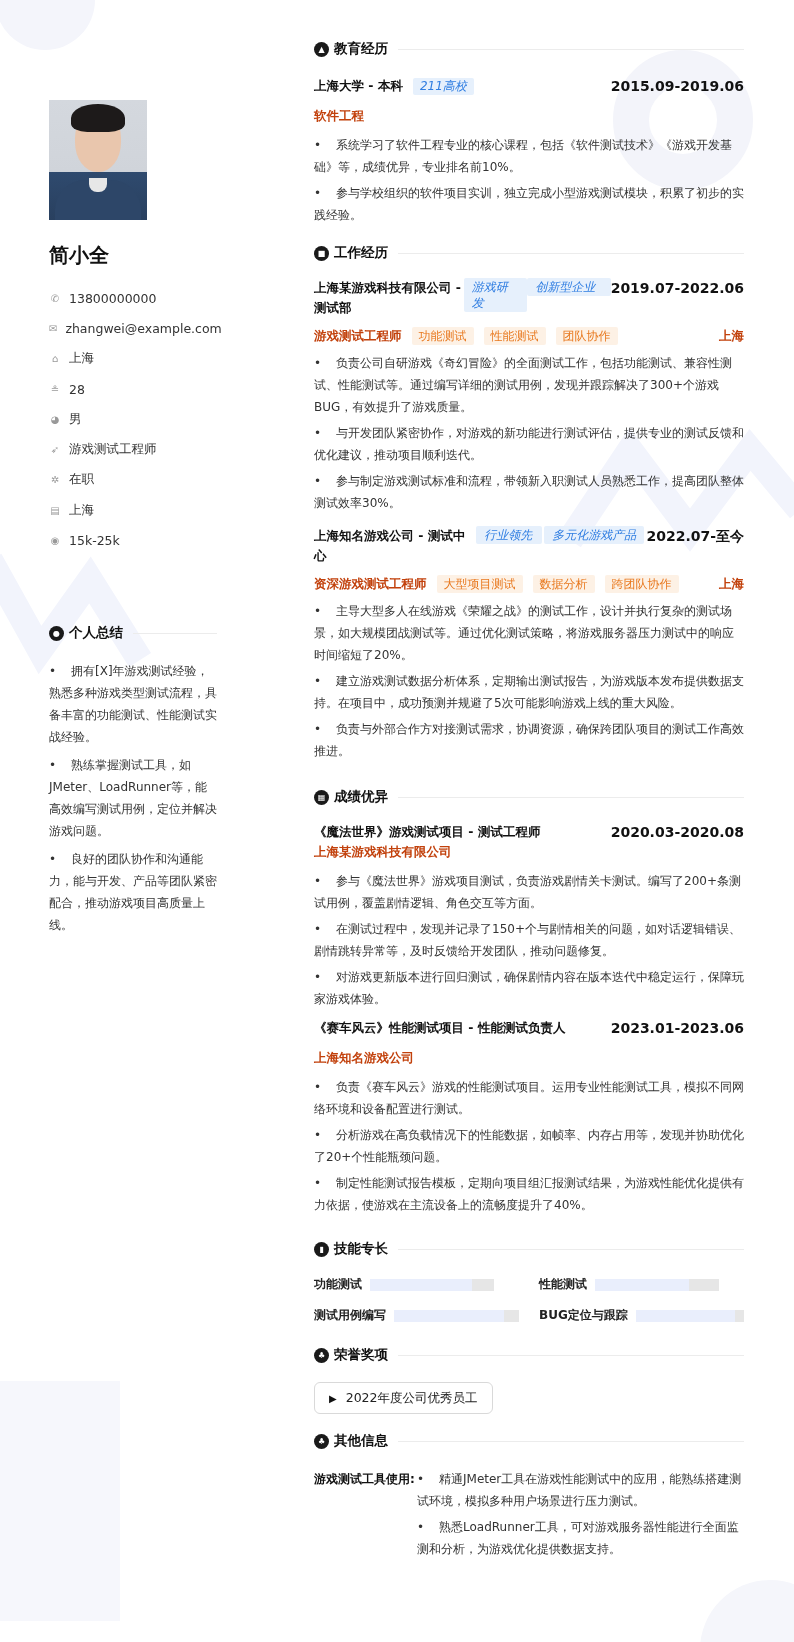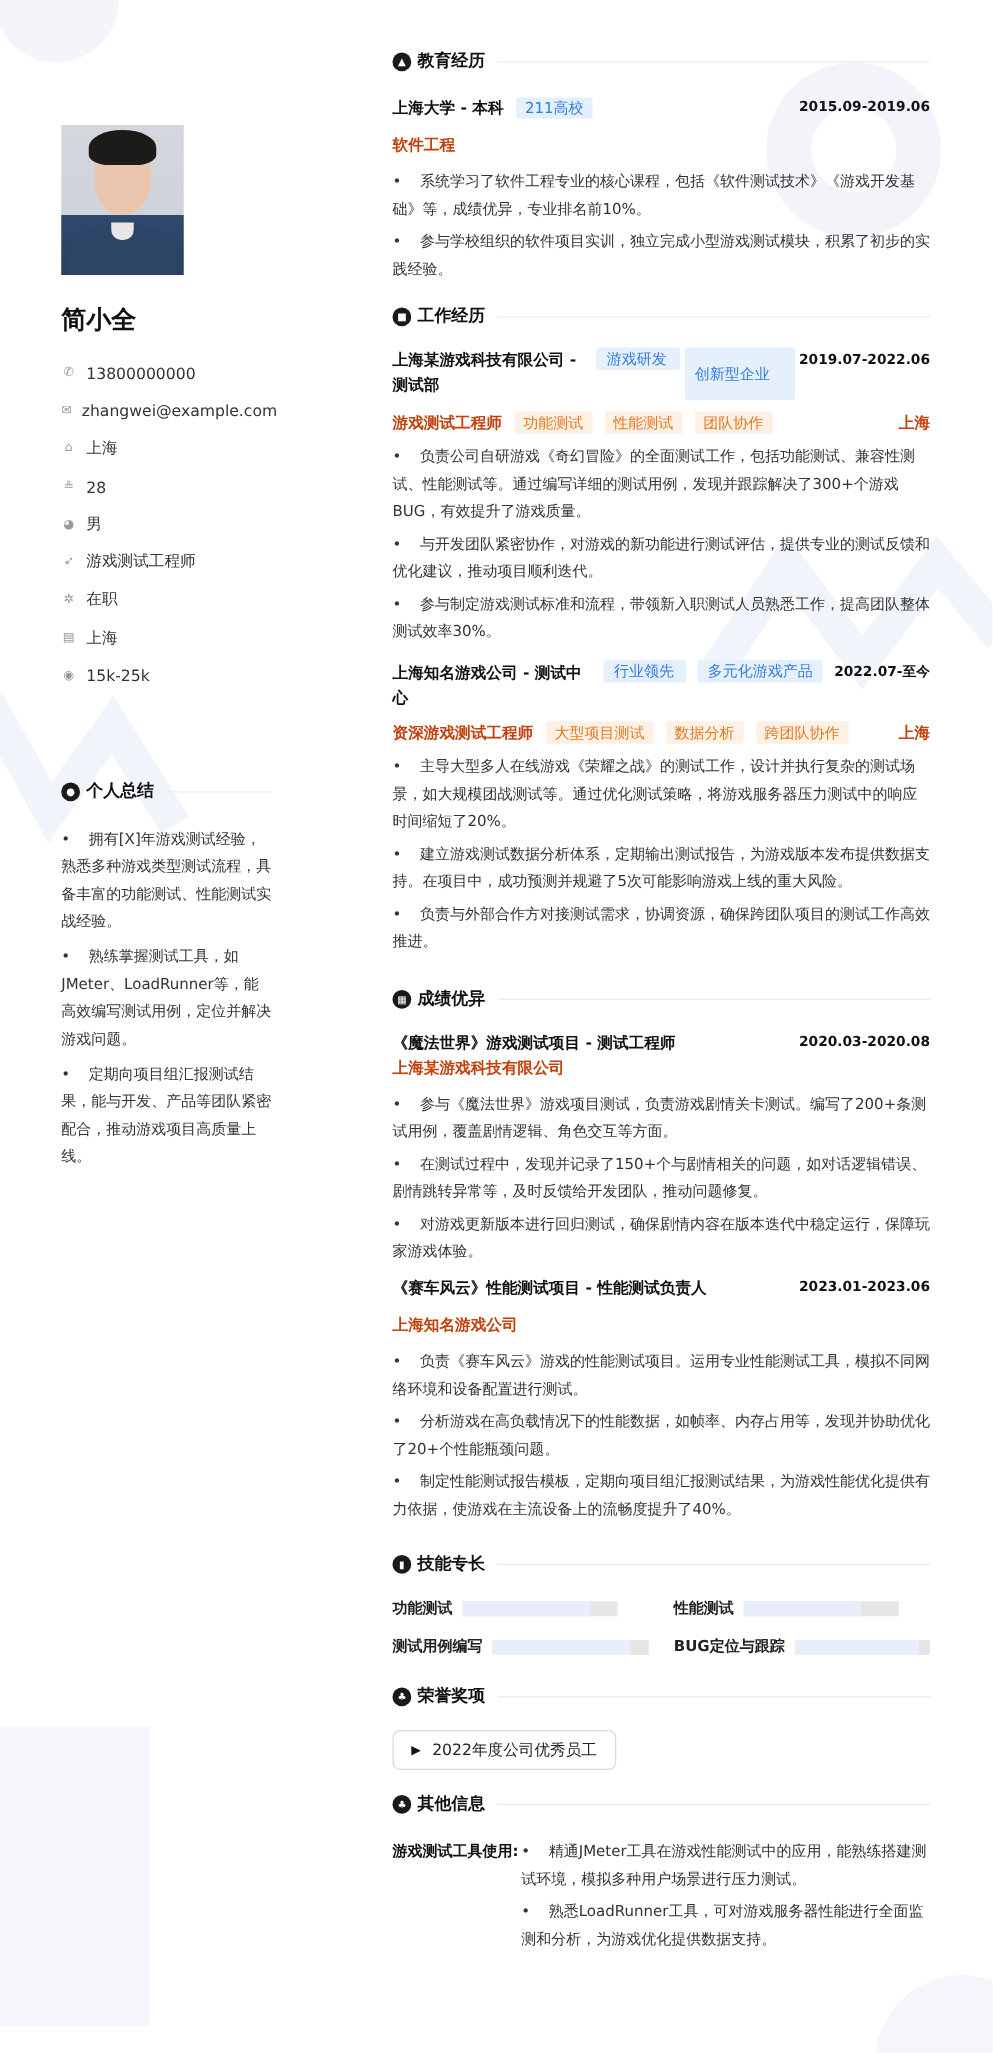--- a/index.html
+++ b/index.html
@@ -31,22 +31,22 @@
   .bul { list-style: none; }
   .bul li { position: relative; font-size: 12px; line-height: 22px; color: #333; padding-left: 0; margin-bottom: 6px; text-indent: 0; }
   .bul li .dot { display: inline-block; width: 22px; }
   .left-summary .bul { margin-top: 18px; }
 
   
   .right { position: absolute; left: 314px; top: 40px; width: 430px; }
   .section { margin-bottom: 0; }
   .row-between { display: flex; justify-content: space-between; align-items: flex-start; }
   .title-strong { font-size: 12.5px; font-weight: bold; color: #111; line-height: 20px; }
-  .date { font-size: 11px; font-weight: bold; color: #111; line-height: 20px; white-space: nowrap; }
-  .tag-blue { display: inline-block; background: #e6f0fc; color: #2f7de1; font-size: 12px; padding: 0 7px; line-height: 17px; border-radius: 2px; }
+  .date { font-size: 14px; font-weight: bold; color: #111; line-height: 20px; white-space: nowrap; }
+  .tag-blue { display: inline-block; background: #e6f0fc; color: #2f7de1; font-size: 12px; padding: 0 7px; line-height: 17px; border-radius: 2px; font-style: italic; }
   .tag-orange { display: inline-block; background: #fdf1e5; color: #e8781e; font-size: 12px; padding: 0 7px; line-height: 18px; border-radius: 2px; margin-left: 10px; }
   .sub { font-size: 12.5px; font-weight: bold; color: #c2410c; line-height: 20px; }
   .right .bul li { font-size: 12px; line-height: 22px; margin-bottom: 4px; }
 
   .skills-grid { display: grid; grid-template-columns: 1fr 1fr; column-gap: 20px; row-gap: 14px; margin-top: 18px; }
   .skill { display: flex; align-items: center; font-size: 12px; font-weight: bold; color: #222; }
   .skill .bar { flex: 1; height: 12px; background: #e6e6e6; margin-left: 8px; position: relative; }
   .skill .bar .fill { position: absolute; left: 0; top: 0; bottom: 0; background: #e9eefc; }
   .award-box { display: inline-flex; align-items: center; border: 1px solid #d9d9d9; border-radius: 6px; padding: 0 14px; height: 32px; font-size: 12.5px; color: #222; margin-top: 18px; }
   .award-box .tri { font-size: 10px; margin-right: 9px; color: #111; }
@@ -117,21 +117,21 @@
 
 <div class="left-summary">
   <div class="sec-head">
     <span class="sec-icon">●</span>
     <span>个人总结</span>
     <span class="sec-line"></span>
   </div>
   <ul class="bul">
     <li><span class="dot">•</span><span>拥有[X]年游戏测试经验，熟悉多种游戏类型测试流程，具备丰富的功能测试、性能测试实战经验。</span></li>
     <li><span class="dot">•</span><span>熟练掌握测试工具，如JMeter、LoadRunner等，能高效编写测试用例，定位并解决游戏问题。</span></li>
-    <li><span class="dot">•</span><span>定期向项目组汇报测试结果，能与开发、产品等团队紧密配合，推动游戏项目高质量上线。</span></li>
+    <li><span class="dot">•</span><span>良好的团队协作和沟通能力，能与开发、产品等团队紧密配合，推动游戏项目高质量上线。</span></li>
   </ul>
 </div>
 
 <div class="right">
 
   <div class="section">
     <div class="sec-head">
       <span class="sec-icon">▲</span>
       <span>教育经历</span>
       <span class="sec-line"></span>
@@ -154,21 +154,21 @@
     <div class="sec-head">
       <span class="sec-icon">■</span>
       <span>工作经历</span>
       <span class="sec-line"></span>
     </div>
 
     <div style="margin-top:16px">
       <div class="row-between">
         <span class="title-strong" style="width:160px">上海某游戏科技有限公司 - 测试部</span>
         <span class="tag-blue" style="width:67px;line-height:16px;padding:1px 8px">游戏研发</span>
-        <span class="tag-blue" style="width:88px;line-height:16px;padding:13px 8px">创新型企业</span>
+        <span class="tag-blue" style="width:88px;line-height:16px;padding:1px 8px">创新型企业</span>
         <span class="date">2019.07-2022.06</span>
       </div>
       <div class="row-between" style="margin-top:8px;align-items:center">
         <div style="display:flex;align-items:center">
           <span class="sub">游戏测试工程师</span>
           <span class="tag-orange">功能测试</span>
           <span class="tag-orange">性能测试</span>
           <span class="tag-orange">团队协作</span>
         </div>
         <span class="sub">上海</span>

